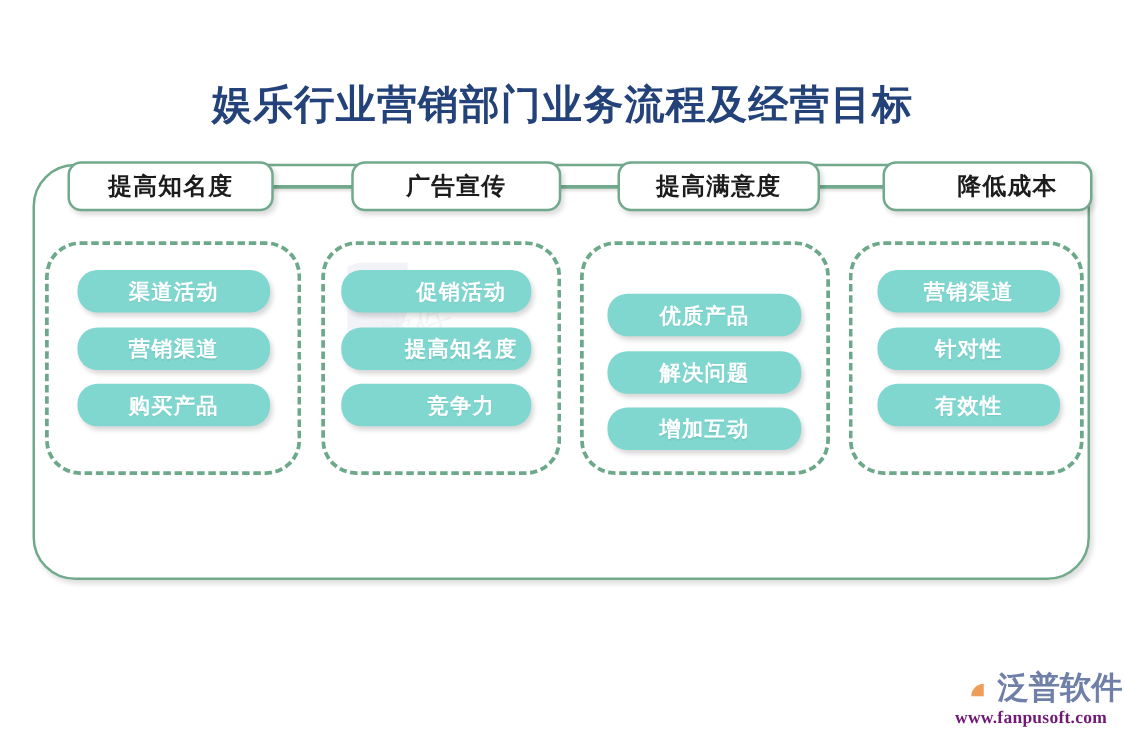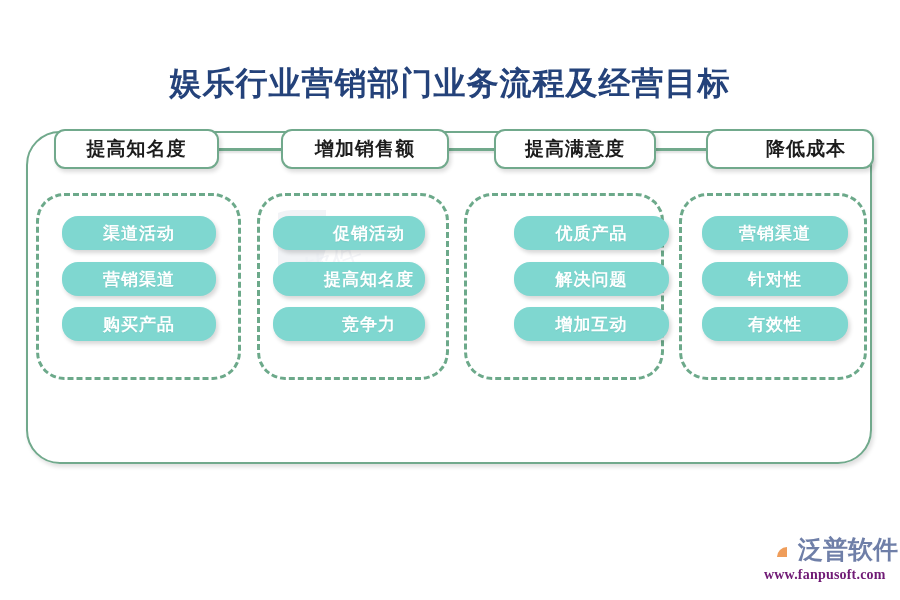--- a/index.html
+++ b/index.html
@@ -124,21 +124,21 @@
     font-weight: bold;
     color: #ffffff;
     letter-spacing: 1px;
     white-space: nowrap;
     box-shadow: 2px 3px 4px rgba(0,0,0,0.16);
     text-shadow: 0 1px 1px rgba(0,0,0,0.06);
   }
   
   .col0 .chip { left: 62px;  width: 154px; }
   .col1 .chip { left: 273px; width: 152px; padding-left: 40px; }
-  .col2 .chip { left: 514px; width: 155px; }
+  .col2 .chip { left: 486px; width: 155px; margin-top: 19px; }
   .col3 .chip { left: 702px; width: 146px; }
   
   .chip.r0 { top: 216px; }
   .chip.r1 { top: 262px; }
   .chip.r2 { top: 307px; }
 
   
   .watermark {
     position: absolute;
     left: 278px;
@@ -193,21 +193,21 @@
 <div id="canvas">
 
   <div class="page-title">娱乐行业营销部门业务流程及经营目标</div>
 
   <div class="outer-bracket"></div>
 
   <div class="header-rail"></div>
 
   <div class="header-row">
     <div class="header-box hb0">提高知名度</div>
-    <div class="header-box hb1">增加销售额</div>
+    <div class="header-box hb1">广告宣传</div>
     <div class="header-box hb2">提高满意度</div>
     <div class="header-box hb3">降低成本</div>
   </div>
 
   <div class="group g0"></div>
   <div class="group g1"></div>
   <div class="group g2"></div>
   <div class="group g3"></div>
 
   <div class="watermark">

